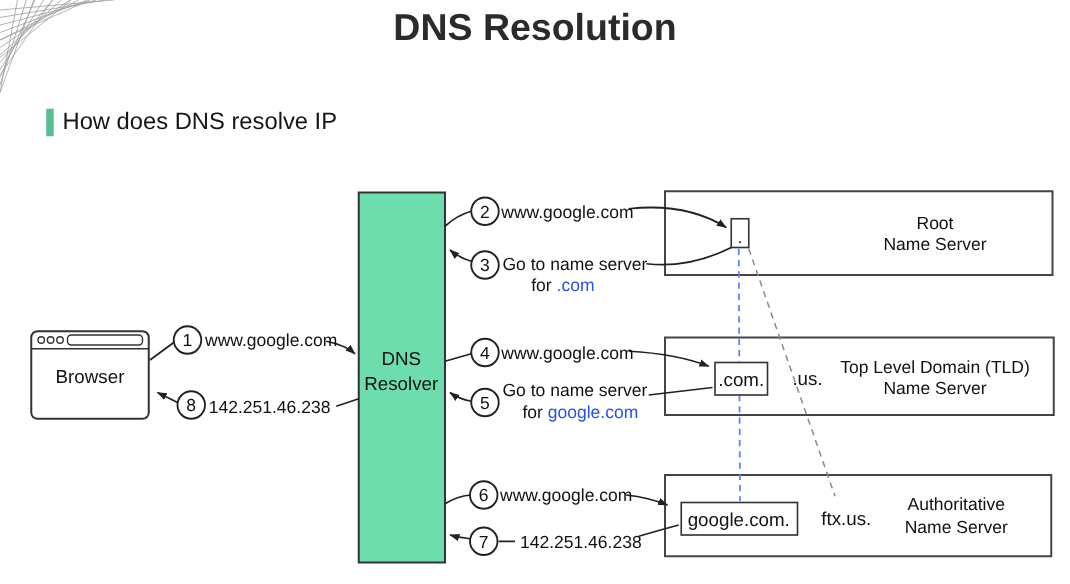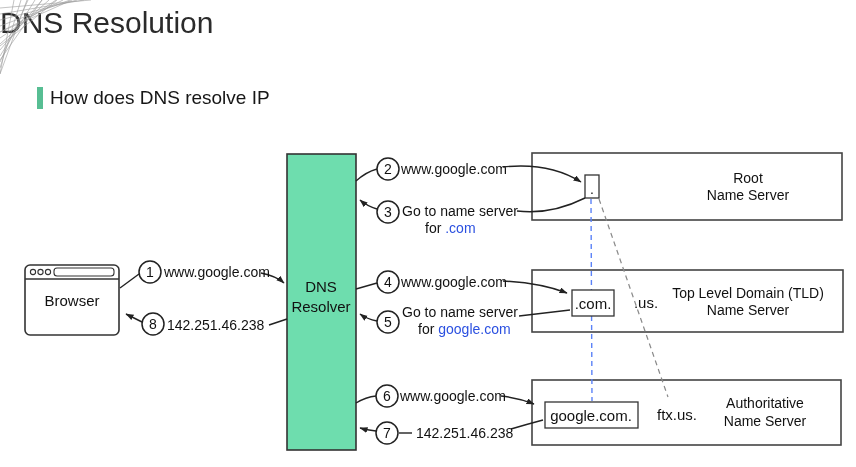--- a/index.html
+++ b/index.html
@@ -2,21 +2,21 @@
 <html><head>
 <meta charset="utf-8">
 <style>
   html, body { margin: 0; padding: 0; background: #ffffff; }
   body {
     width: 856px; height: 467px; position: relative; overflow: hidden;
     font-family: "Liberation Sans", sans-serif;
   }
   .page-title {
     position: absolute; top: 6px; left: 0; width: 100%;
-    text-align: left; font-size: 30px; font-weight: 400; color: #2b2b2b;
+    text-align: center; font-size: 30px; font-weight: 700; color: #2b2b2b;
   }
   .subtitle-row {
     position: absolute; top: 87px; left: 25px;
     display: flex; align-items: center; padding-left: 12px;
   }
   .subtitle-bar { width: 6px; height: 22px; background: #57be93; margin-right: 7px; }
   .subtitle-text { font-size: 19px; color: #161616; }
   svg.diagram { position: absolute; top: 0; left: 0; }
   svg text { font-family: "Liberation Sans", sans-serif; fill: #111; }
   .lbl  { font-size: 14px; }

